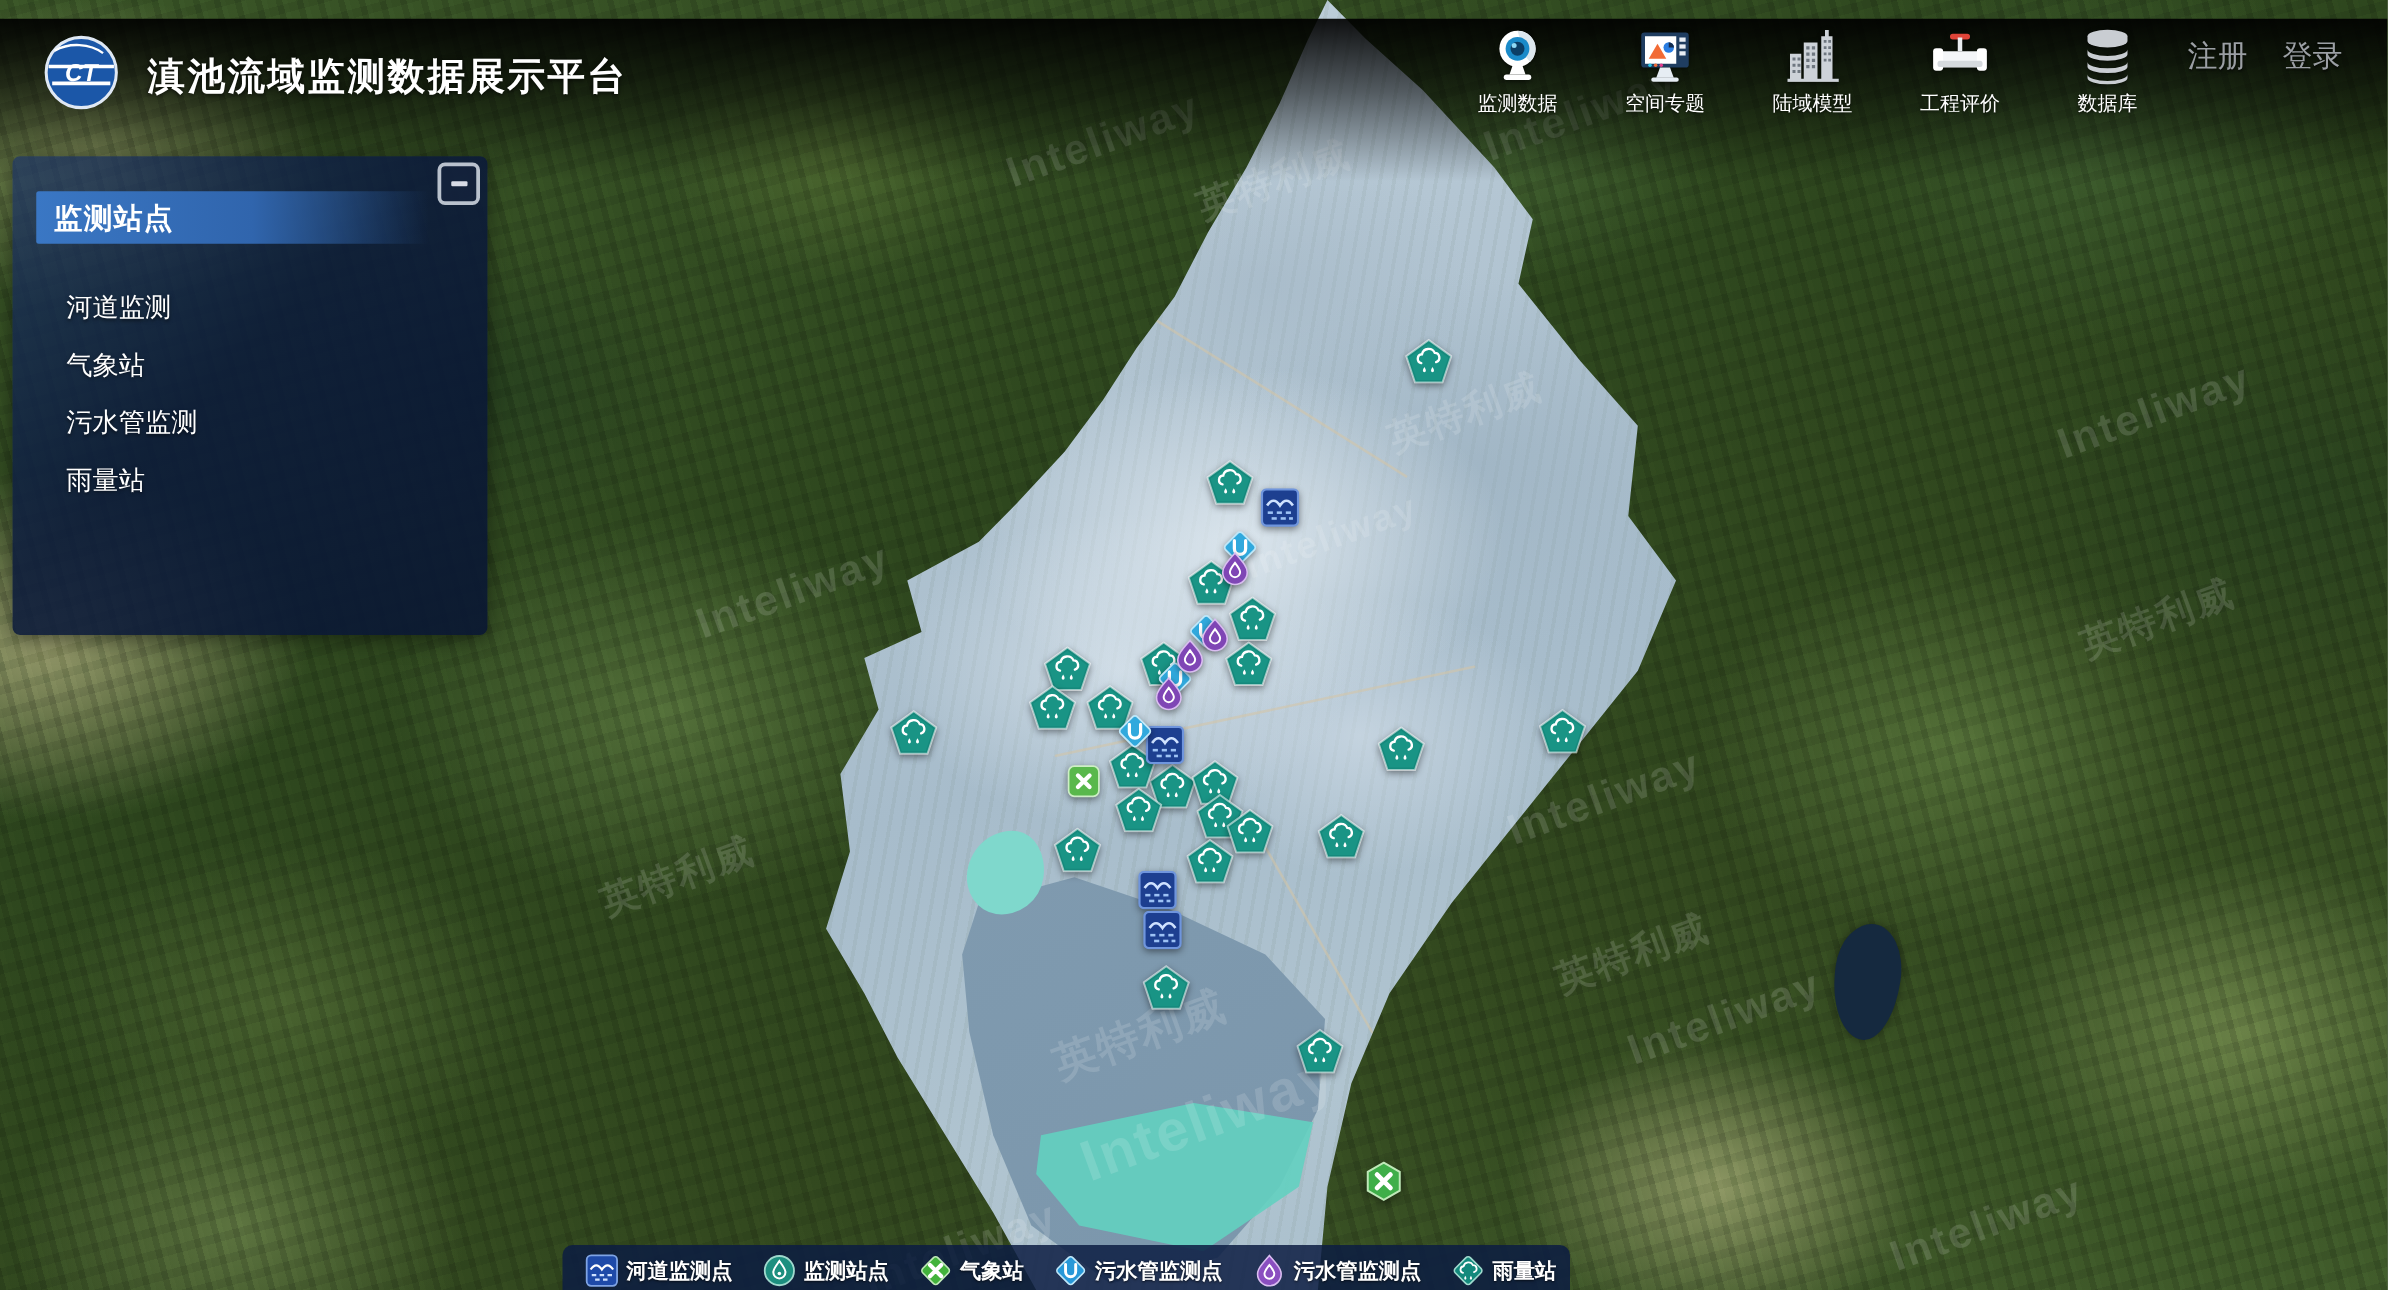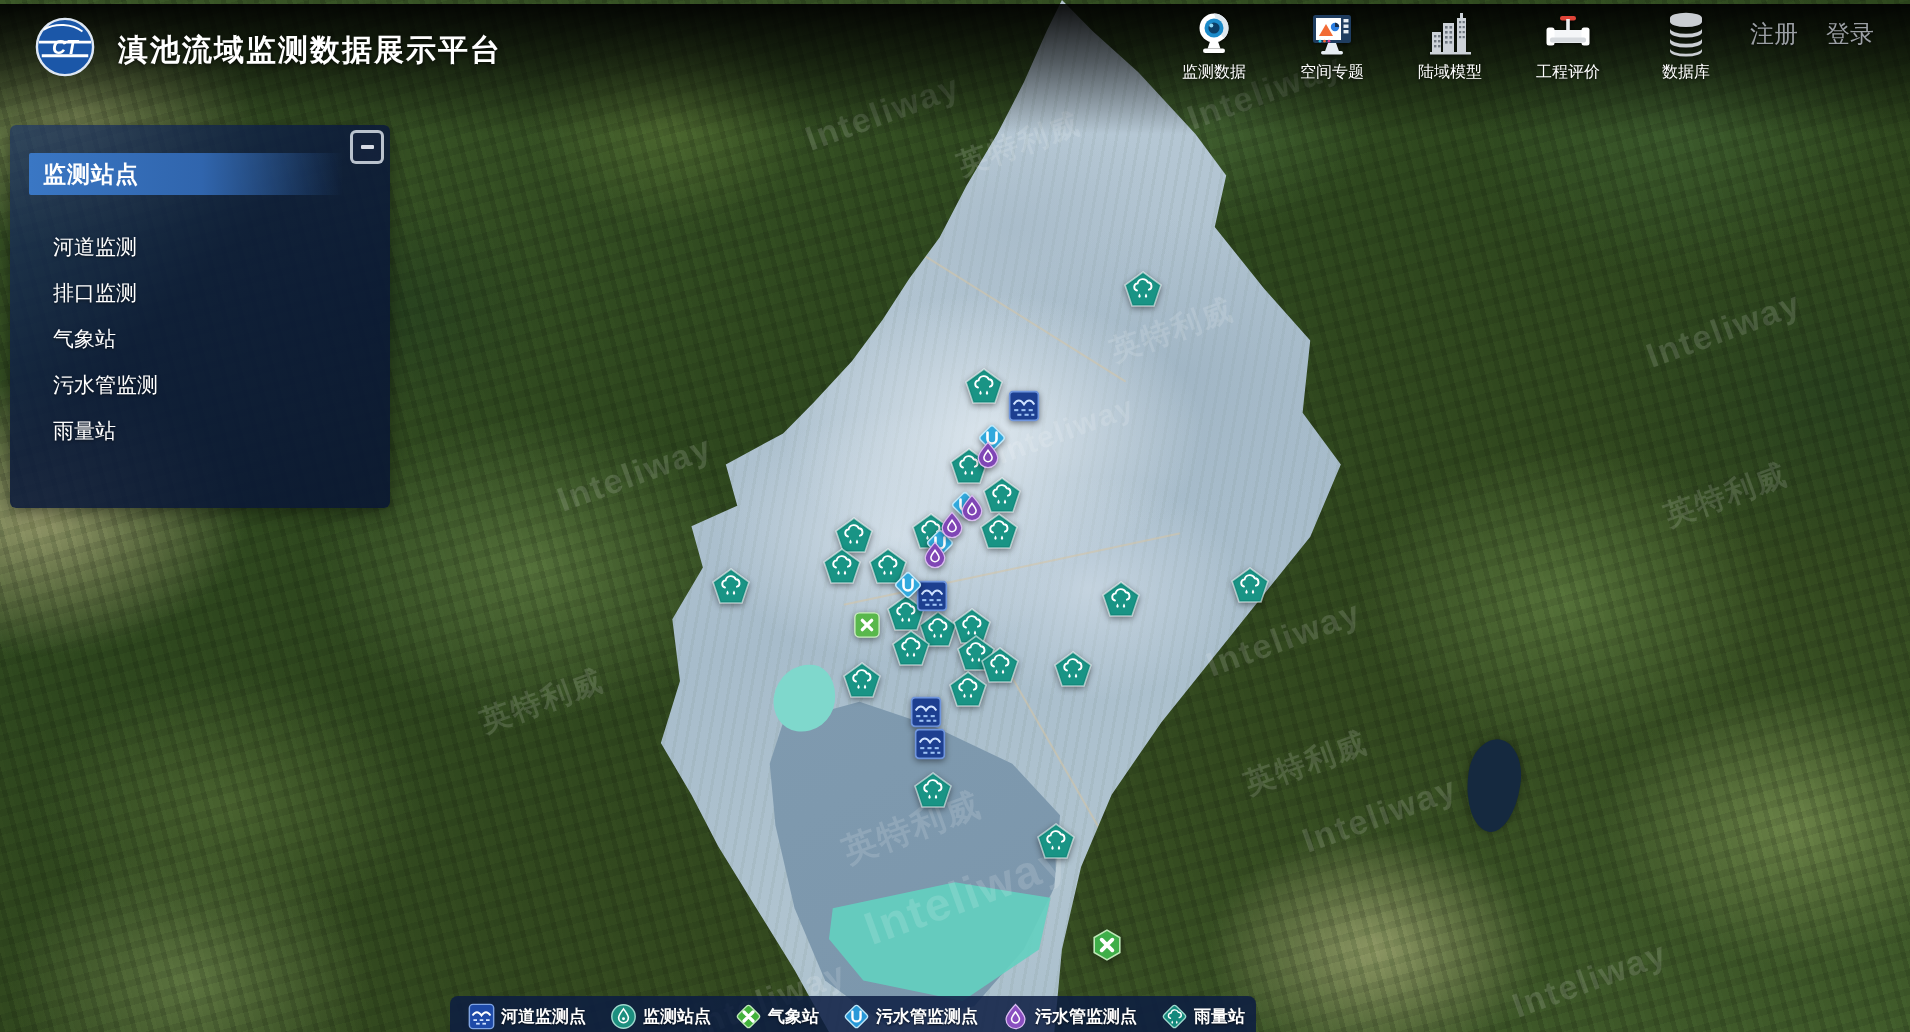--- a/index.html
+++ b/index.html
@@ -50,21 +50,21 @@
   .lake-dianchi{position:absolute;inset:0;background:linear-gradient(150deg,#8aa3b6,#7e99ae 60%,#7792a8);
     clip-path:polygon(41% 70%,45% 68%,49% 70.5%,53% 74%,55.5% 79%,55.2% 86%,53.6% 92%,51% 97.5%,46.5% 99.5%,43.2% 95%,41.6% 88%,40.6% 80%,40.3% 74%);}
   .lake-teal{position:absolute;inset:0;background:#63d0c0;opacity:.9;
     clip-path:polygon(43.6% 88%,50% 85.5%,55% 87%,54.4% 92%,50.4% 97%,45.2% 95%,43.4% 91%);}
   .lake-small{position:absolute;left:40.5%;top:64.3%;width:3.2%;height:6.6%;
     background:#7fd8cc;border-radius:58% 42% 55% 45%/55% 50% 50% 45%;transform:rotate(8deg);}
   .lake-yangzong{position:absolute;left:76.8%;top:71.6%;width:2.8%;height:9%;
     background:#15293f;border-radius:50% 50% 45% 55%/40% 45% 55% 60%;transform:rotate(8deg);box-shadow:0 0 8px rgba(0,0,0,.4);}
   .road{position:absolute;background:rgba(214,196,164,.55);height:2px;border-radius:2px;}
   
-  #topbar{position:absolute;left:0;top:4px;width:100%;height:130px;
+  #topbar{position:absolute;left:0;top:15px;width:100%;height:130px;
     background:linear-gradient(180deg,rgba(0,0,0,.92) 0%,rgba(0,0,0,.55) 45%,rgba(0,0,0,0) 100%);}
   #logo{position:absolute;left:34px;top:12px;width:62px;height:62px;}
   #app-title{position:absolute;left:118px;top:26px;color:#fff;font-size:30px;font-weight:600;
     letter-spacing:2px;text-shadow:0 1px 4px rgba(0,0,0,.8);}
   #nav{position:absolute;top:6px;right:186px;display:flex;gap:42px;}
   .nav-item{display:flex;flex-direction:column;align-items:center;width:76px;cursor:pointer;}
   .nav-item svg{width:48px;height:48px;filter:drop-shadow(0 1px 2px rgba(0,0,0,.6));}
   .nav-label{margin-top:4px;color:#fff;font-size:16px;text-shadow:0 1px 3px rgba(0,0,0,.8);white-space:nowrap;}
   .auth-link{position:absolute;top:14px;font-size:24px;color:#9b9fa4;cursor:pointer;text-shadow:0 1px 2px rgba(0,0,0,.6);}
   #register{right:112px;} #login{right:36px;}
@@ -562,21 +562,20 @@
   <div class="auth-link" id="login">登录</div>
 </div>
 
 <div id="sidebar">
   <div id="collapse-btn">
       <i></i>
     </div>
   <div id="sidebar-header">监测站点</div>
   <ul id="sidebar-list">
     <li>河道监测</li>
-    <li>排口监测</li>
     <li>气象站</li>
     <li>污水管监测</li>
     <li>雨量站</li>
   </ul>
 </div>
 
 <div id="legend">
   <div class="legend-item">
     <svg viewBox="0 0 30 30">
       <rect x="1.5" y="1.5" width="27" height="27" rx="4" fill="#1e4aa8" stroke="#7fa4e4" stroke-width="1.6"></rect>

